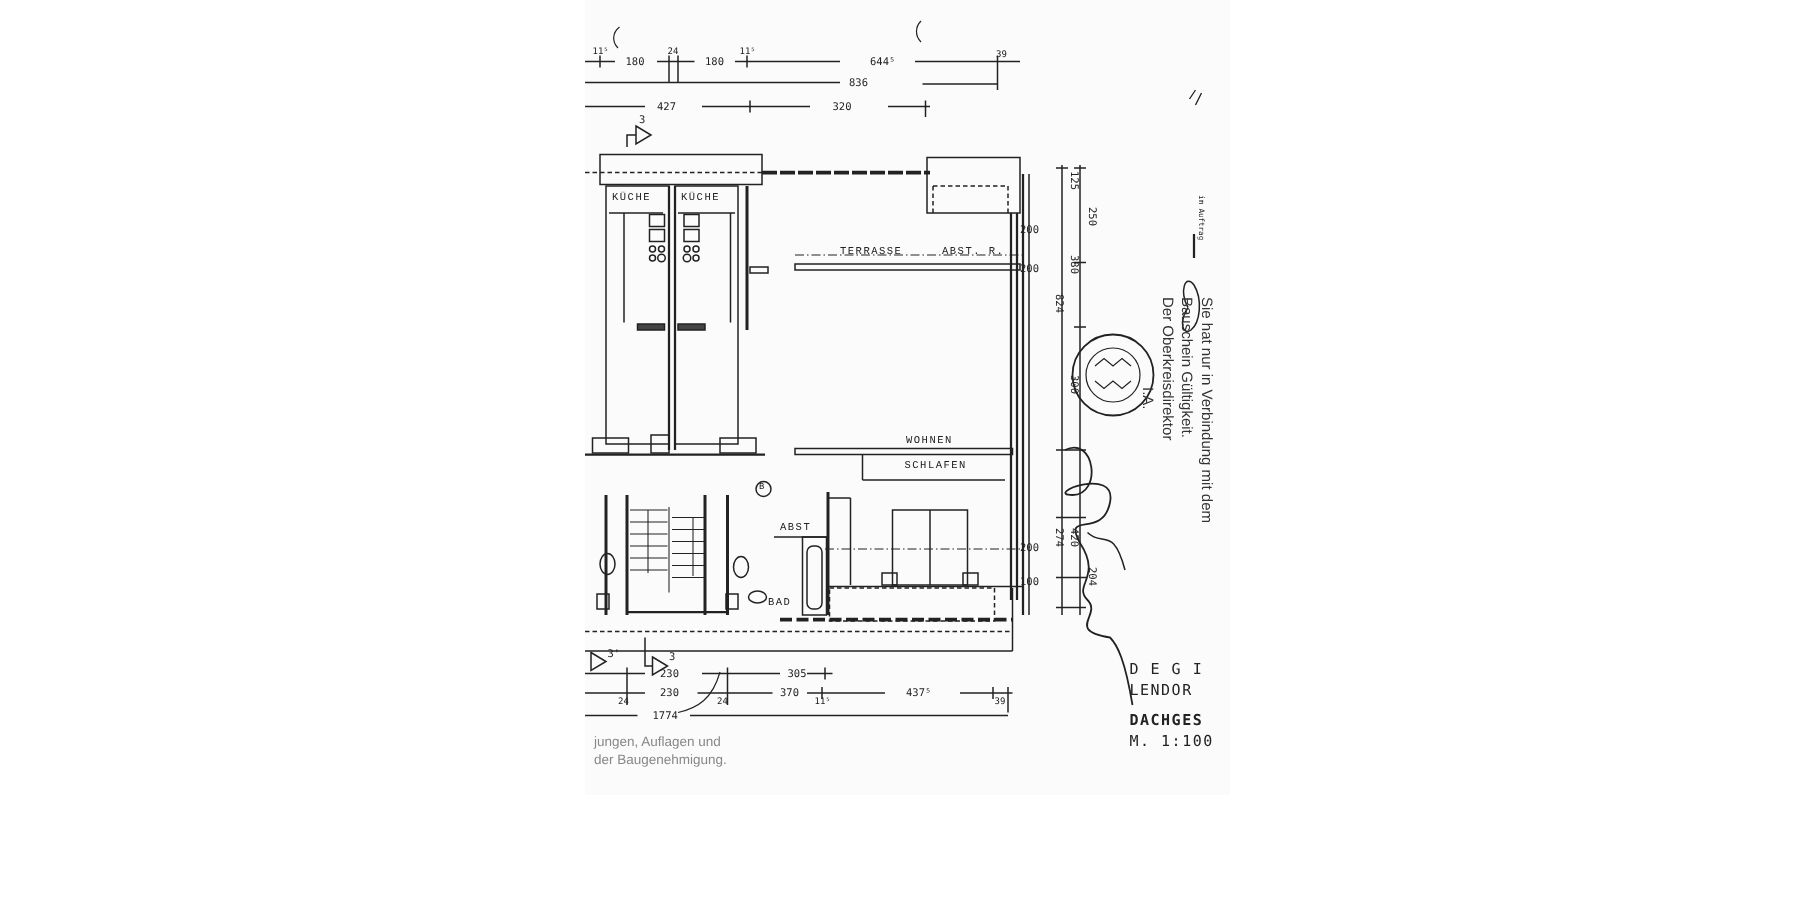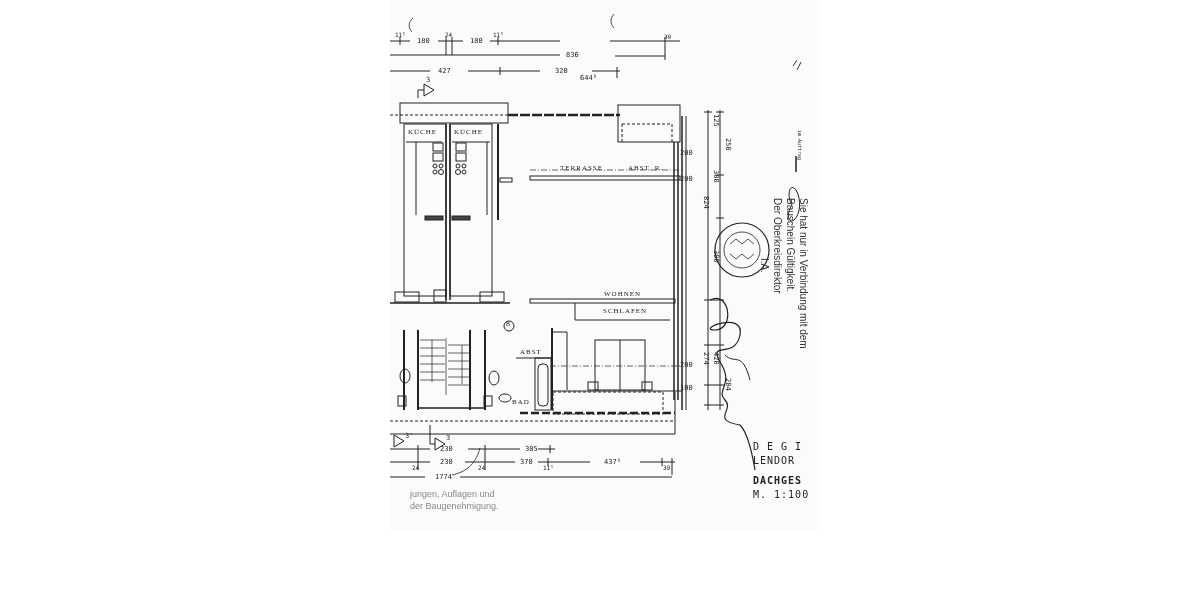--- a/index.html
+++ b/index.html
@@ -1,19 +1,19 @@
 <!DOCTYPE html>
 <html><head>
 <meta charset="utf-8">
 <style>
   html, body { margin: 0; padding: 0; background: #ffffff; }
   body { width: 1200px; height: 600px; position: relative; overflow: hidden; font-family: "DejaVu Sans", sans-serif; color: #222; }
   .page { position: absolute; left: 390px; top: 0; width: 430px; height: 530px; background: #fbfbfb; overflow: hidden; }
   svg { position: absolute; left: 0; top: 0; }
-  .lbl { position: absolute; font-family: Liberation Serif, serif; font-size: 7px; letter-spacing: 1px; color: #222; white-space: nowrap; }
+  .lbl { position: absolute; font-family: Liberation Mono, monospace; font-size: 7px; letter-spacing: 1px; color: #222; white-space: nowrap; }
   .dim { position: absolute; font-family: "DejaVu Sans Mono", monospace; font-size: 7px; color: #222; white-space: nowrap; }
   .vdim { position: absolute; font-family: "DejaVu Sans Mono", monospace; font-size: 7px; color: #222; white-space: nowrap; transform: rotate(90deg); transform-origin: left top; }
   .note { position: absolute; font-family: "Liberation Sans", sans-serif; font-size: 9px; color: #333; line-height: 12px; white-space: nowrap; }
   .note.faded { color: #888; }
   .rot-note { position: absolute; font-family: "Liberation Sans", sans-serif; font-size: 10px; color: #333; white-space: nowrap; transform: rotate(90deg); transform-origin: left top; line-height: 13px; }
   .title-block { position: absolute; font-family: "DejaVu Sans Mono", monospace; font-size: 10px; color: #222; letter-spacing: 1px; line-height: 14px; white-space: nowrap; }
 </style>
 </head>
 <body>
 
@@ -201,21 +201,21 @@
 
   <span class="dim" style="left:36px;top:76px;">3</span>
   <span class="dim" style="left:15px;top:432px;">3'</span>
   <span class="dim" style="left:56px;top:434px;">3</span>
 
   <span class="dim" style="left:5px;top:31px;font-size:6px;">11⁵</span>
   <span class="dim" style="left:27px;top:37px;">180</span>
   <span class="dim" style="left:55px;top:31px;font-size:6px;">24</span>
   <span class="dim" style="left:80px;top:37px;">180</span>
   <span class="dim" style="left:103px;top:31px;font-size:6px;">11⁵</span>
-  <span class="dim" style="left:190px;top:37px;margin-top:37px;">644⁵</span>
+  <span class="dim" style="left:190px;top:37px;">644⁵</span>
   <span class="dim" style="left:274px;top:33px;font-size:6px;">39</span>
   <span class="dim" style="left:176px;top:51px;">836</span>
   <span class="dim" style="left:48px;top:67px;">427</span>
   <span class="dim" style="left:165px;top:67px;">320</span>
 
   <span class="vdim" style="left:330px;top:114px;">125</span>
   <span class="vdim" style="left:342px;top:138px;">250</span>
   <span class="vdim" style="left:330px;top:170px;">380</span>
   <span class="vdim" style="left:320px;top:196px;">824</span>
   <span class="vdim" style="left:330px;top:250px;">300</span>
@@ -231,21 +231,21 @@
   <span class="dim" style="left:135px;top:445px;">305</span>
   <span class="dim" style="left:22px;top:464px;font-size:6px;">24</span>
   <span class="dim" style="left:50px;top:458px;">230</span>
   <span class="dim" style="left:88px;top:464px;font-size:6px;">24</span>
   <span class="dim" style="left:130px;top:458px;">370</span>
   <span class="dim" style="left:153px;top:464px;font-size:6px;">11⁵</span>
   <span class="dim" style="left:214px;top:458px;">437⁵</span>
   <span class="dim" style="left:273px;top:464px;font-size:6px;">39</span>
   <span class="dim" style="left:45px;top:473px;text-align:right;">1774</span>
 
-  <div class="note faded" style="left:20px;top:488px;">
+  <div class="note faded" style="left:6px;top:488px;">
     <div>jungen, Auflagen und</div>
     <div>der Baugenehmigung.</div>
   </div>
 
   <div class="rot-note" style="left:420px;top:198px;">
     <div>Sie hat nur in Verbindung mit dem</div>
     <div>Bauschein Gültigkeit.</div>
     <div>Der Oberkreisdirektor</div>
     <div style="padding-left:60px;">I.A.</div>
   </div>

